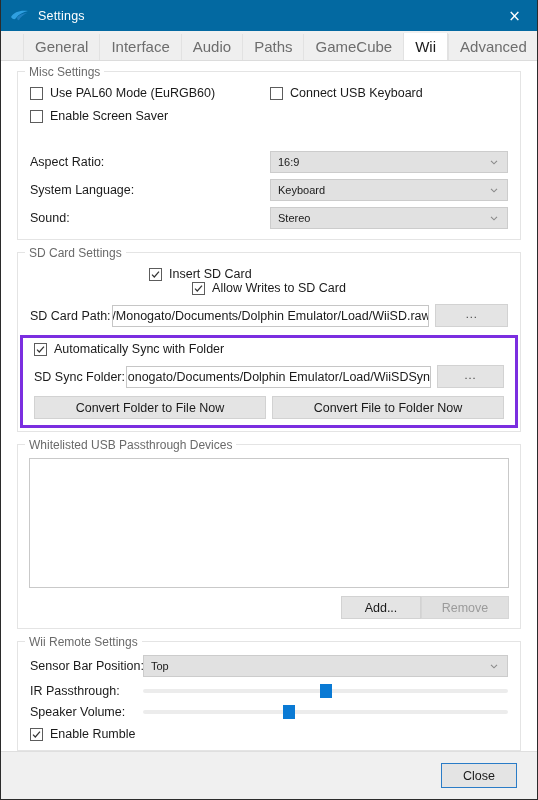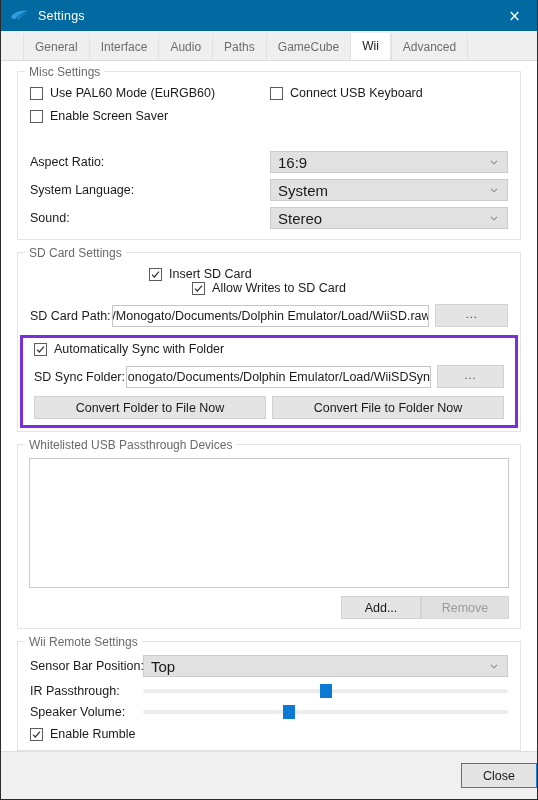--- a/index.html
+++ b/index.html
@@ -72,21 +72,21 @@
   #tabstrip::after {
     content: "";
     position: absolute;
     left: 0; right: 0; bottom: 0;
     height: 0;
   }
   .tab {
     height: 26px;
     line-height: 26px;
     padding: 0 11px;
-    font-size: 12px;
+    font-size: 15px;
     color: #6d6d6d;
     background: #efefef;
     border-left: 1px solid #e2e2e2;
     box-sizing: border-box;
     cursor: default;
     position: relative;
     white-space: nowrap;
   }
   .tab:first-child { border-left: 1px solid #e2e2e2; }
   .tab.active {
@@ -168,21 +168,21 @@
   }
 
   .combo {
     height: 22px;
     background: #e1e1e1;
     border: 1px solid #cccccc;
     box-sizing: border-box;
     display: flex;
     align-items: center;
     padding: 0 4px 0 7px;
-    font-size: 15px;
+    font-size: 11px;
     color: #1a1a1a;
     cursor: default;
     position: relative;
   }
   .combo .val { flex: 1 1 auto; white-space: nowrap; overflow: hidden; }
   .chev {
     width: 12px;
     height: 12px;
     flex: 0 0 auto;
     margin-right: 3px;
@@ -264,21 +264,21 @@
 
   #footer {
     position: absolute;
     left: 0; right: 0; bottom: 0;
     height: 47px;
     background: #f0f0f0;
     border-top: 1px solid #dfdfdf;
   }
   #close-button {
     position: absolute;
-    right: 0;
+    right: 20px;
     top: 11px;
     width: 76px;
     height: 25px;
     background: #e4e4e4;
     border: 1px solid #2a7cc7;
     box-sizing: border-box;
     display: flex;
     align-items: center;
     justify-content: center;
     font-size: 12.5px;
@@ -346,21 +346,21 @@
           <span class="val">16:9</span>
           <svg class="chev" viewBox="0 0 12 12">
               <path d="M3 4.8 L6 7.8 L9 4.8" stroke="#8a8a8a" stroke-width="1.1" fill="none"></path>
             </svg>
         </div>
       </div>
 
       <div class="row" style="margin-bottom:6px;">
         <div class="field-label" style="width:240px;">System Language:</div>
         <div class="combo" style="flex:1 1 auto;">
-          <span class="val">System</span>
+          <span class="val">Keyboard</span>
           <svg class="chev" viewBox="0 0 12 12">
               <path d="M3 4.8 L6 7.8 L9 4.8" stroke="#8a8a8a" stroke-width="1.1" fill="none"></path>
             </svg>
         </div>
       </div>
 
       <div class="row">
         <div class="field-label" style="width:240px;">Sound:</div>
         <div class="combo" style="flex:1 1 auto;">
           <span class="val">Stereo</span>

